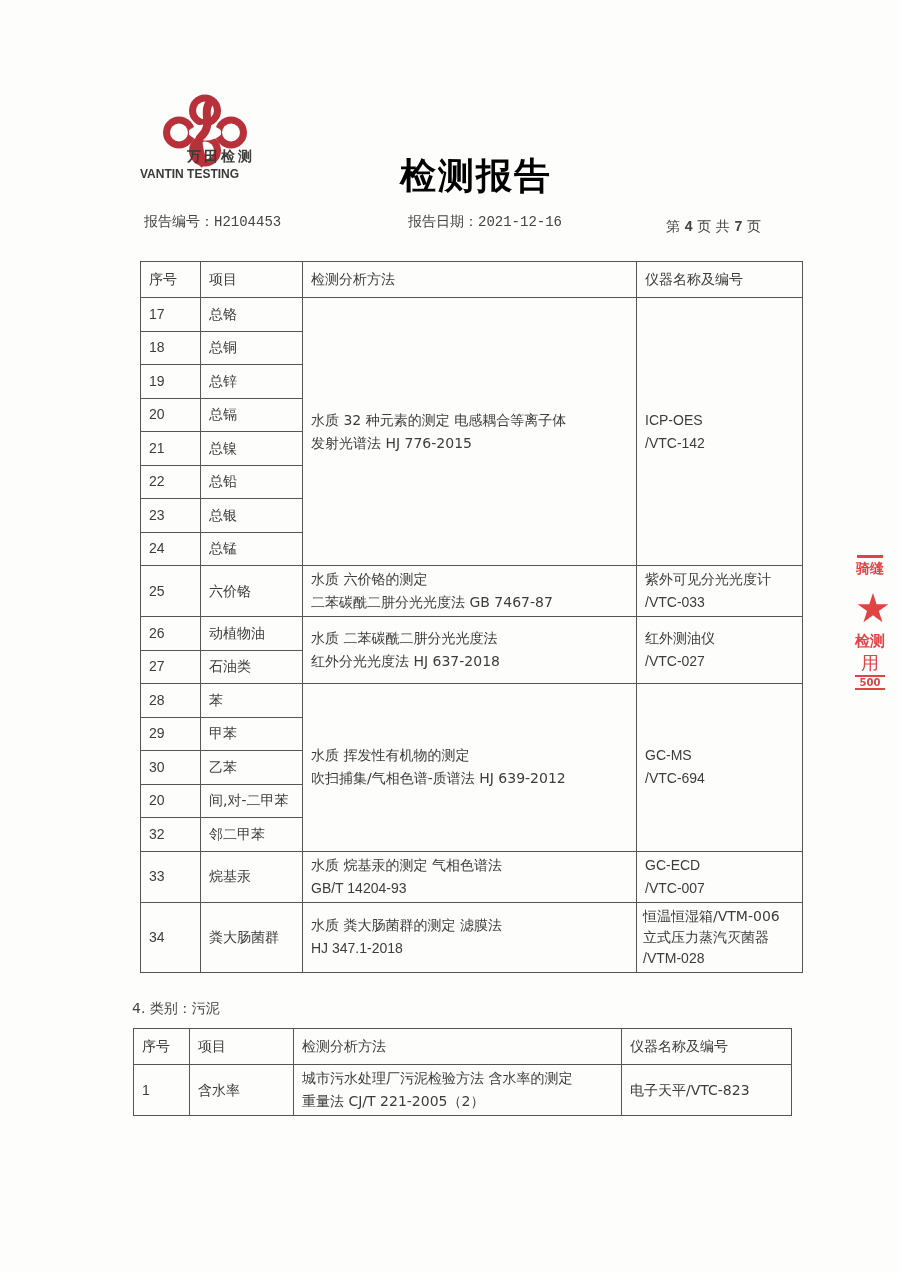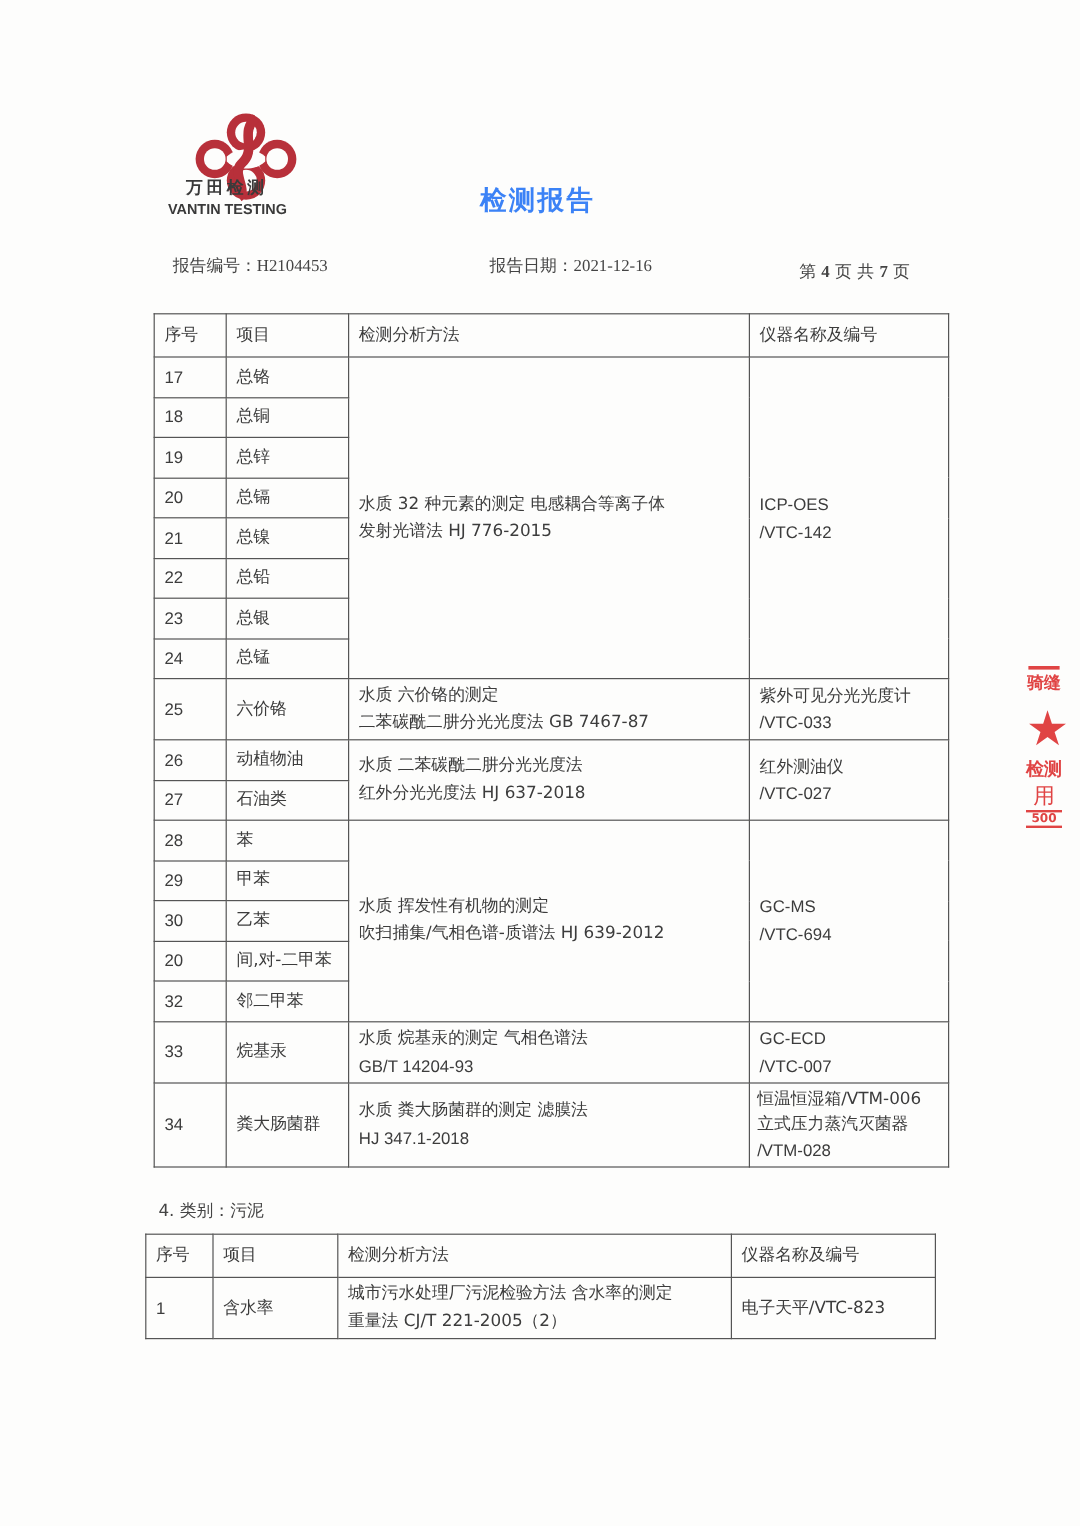--- a/index.html
+++ b/index.html
@@ -4,26 +4,26 @@
 <style>
   html, body { margin:0; padding:0; }
   body {
     width:900px; height:1272px; position:relative; overflow:hidden;
     background:#fdfdfc;
     font-family:"DejaVu Sans", "Liberation Sans", sans-serif;
     color:#333;
   }
   .abs { position:absolute; }
   .logo { left:155px; top:78px; width:100px; height:104px; }
-  .logo-cn { left:155px; top:148px; width:100px; text-align:left; font-size:14px; font-weight:bold; letter-spacing:3px; color:#3a3a3a; }
+  .logo-cn { left:155px; top:148px; width:100px; text-align:right; font-size:14px; font-weight:bold; letter-spacing:3px; color:#3a3a3a; }
   .logo-en { left:140px; top:167px; width:120px; text-align:left; font-size:12px; font-weight:bold; color:#3a3a3a; font-family:"Liberation Sans", sans-serif; }
-  .title { left:400px; top:152px; font-size:22px; font-weight:bold; color:#3b82f6; letter-spacing:2px; }
+  .title { left:400px; top:152px; font-size:36px; font-weight:bold; color:#000000; letter-spacing:2px; }
   .meta { top:213px; font-size:14px; color:#444; }
-  .meta .num { font-family:Liberation Serif, serif; }
-  table.t { position:absolute; border-collapse:collapse; table-layout:fixed; font-size:14px; color:#3c3c3c; }
+  .meta .num { font-family:Liberation Mono, monospace; }
+  table.t { position:absolute; border-collapse:collapse; table-layout:fixed; font-size:14px; color:#3c3c3c;margin-left:12px; }
   table.t td { border:1.3px solid #555; padding:2px 8px; vertical-align:middle; line-height:23px; }
   table.t .n { font-family:"Liberation Sans", sans-serif; }
   .lat { font-family:"Liberation Sans", sans-serif; }
   .stamp { left:855px; top:555px; width:30px; color:#e04444; text-align:center; font-size:16px; }
   .section { left:132px; top:1000px; font-size:14px; color:#444; }
 </style>
 </head>
 <body>
 
 <svg class="abs logo" viewBox="0 0 100 75" width="100" height="75">

